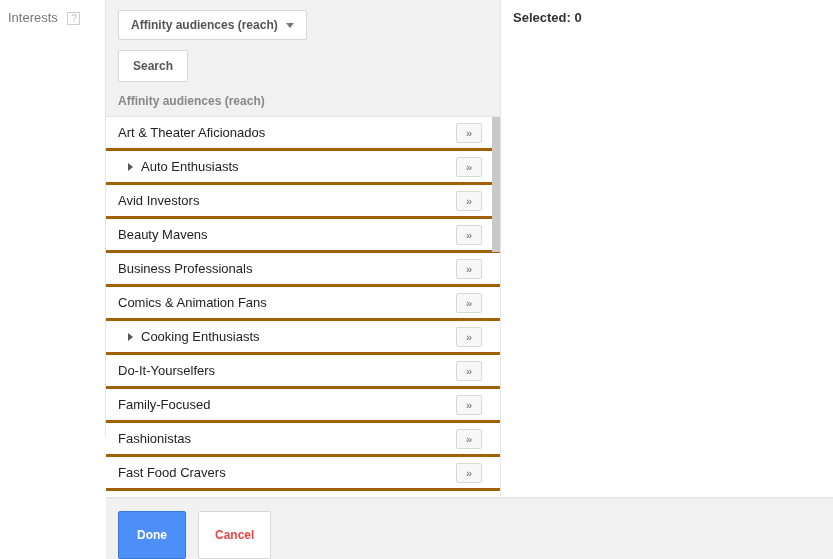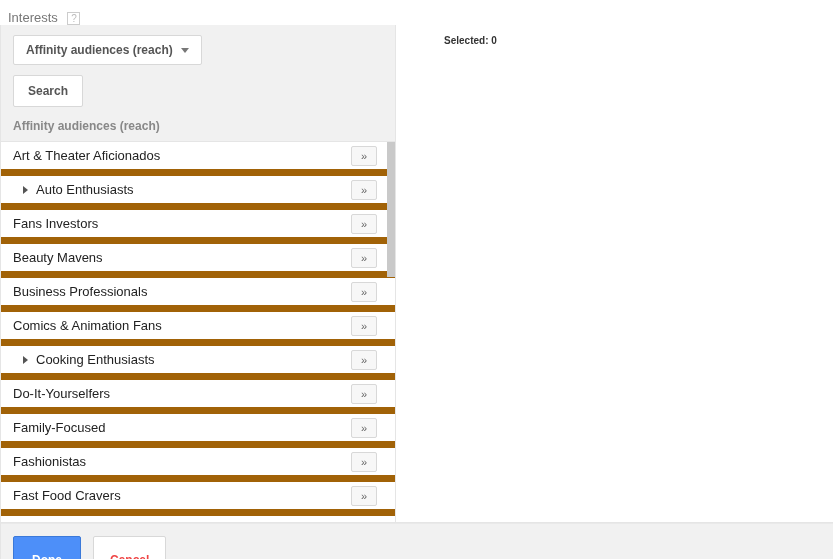--- a/index.html
+++ b/index.html
@@ -9,21 +9,20 @@
     color: #222;
     background: #fff;
     width: 833px;
     height: 559px;
     overflow: hidden;
   }
   .outer {
     display: flex;
     width: 833px;
     height: 437px;
-    flex-direction: column;
   }
   .left-label {
     width: 105px;
     padding: 10px 0 0 8px;
     font-size: 13px;
     color: #777;
   }
   .help-icon {
     display: inline-block;
     width: 13px;
@@ -52,24 +51,23 @@
     flex-direction: column;
   }
   .selected-panel {
     flex: 1;
     background: #fff;
     border-left: 1px solid #e5e5e5;
     border-bottom: 1px solid #e5e5e5;
     padding: 10px 12px;
   }
   .selected-title {
-    font-size: 10px;
+    font-size: 13px;
     font-weight: bold;
     color: #333;
-    margin-left: 36px;
   }
   .dropdown-row {
     padding: 10px 12px;
   }
   .dropdown-btn {
     background: #fff;
     border: 1px solid #d8d8d8;
     border-radius: 2px;
     padding: 7px 12px;
     font-size: 12px;
@@ -139,21 +137,21 @@
     height: 135px;
     background: #c9c9c9;
     border-radius: 0;
   }
   .list-item {
     display: flex;
     align-items: center;
     justify-content: space-between;
     padding: 0 18px 0 12px;
     height: 34px;
-    border-bottom: 7px solid #a16207;
+    border-bottom: 3px solid #a16207;
   }
   .item-left {
     display: flex;
     align-items: center;
     gap: 6px;
     font-size: 13px;
     color: #222;
   }
   .expand-caret {
     display: inline-block;
@@ -247,21 +245,21 @@
               </div>
               <div class="list-item">
                 <div class="item-left indent">
                   <span class="expand-caret"></span>
                   <span>Auto Enthusiasts</span>
                 </div>
                 <button class="add-btn">»</button>
               </div>
               <div class="list-item">
                 <div class="item-left">
-                  <span>Fans Investors</span>
+                  <span>Avid Investors</span>
                 </div>
                 <button class="add-btn">»</button>
               </div>
               <div class="list-item">
                 <div class="item-left">
                   <span>Beauty Mavens</span>
                 </div>
                 <button class="add-btn">»</button>
               </div>
               <div class="list-item">

